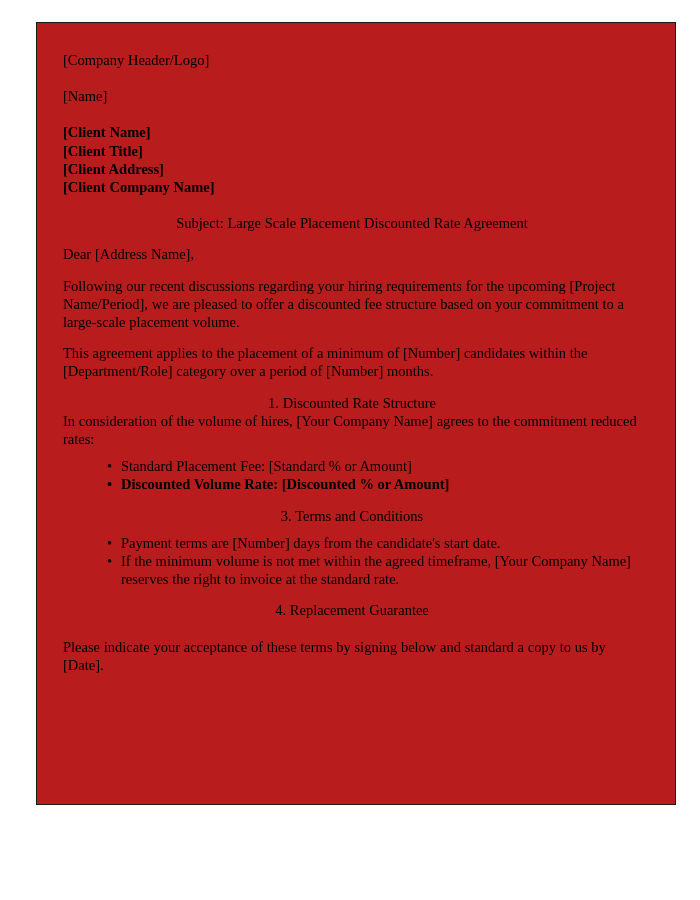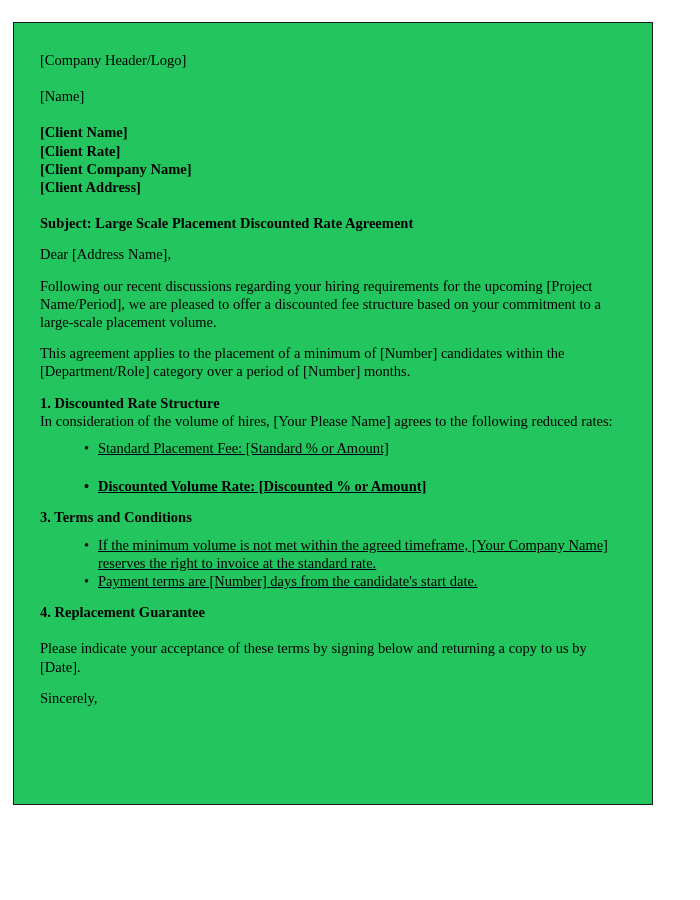--- a/index.html
+++ b/index.html
@@ -17,27 +17,27 @@
   }
   .page-canvas {
     position: relative;
     width: 700px;
     height: 900px;
     background: #ffffff;
   }
   
   .page-sheet {
     position: absolute;
-    left: 13px;
+    left: 36px;
     top: 22px;
     width: 640px;
     height: 783px;
     border: 1.5px solid #1a1a1a;
     box-sizing: border-box;
-    background: #22c55e;
+    background: #b91c1c;
     overflow: hidden;
   }
   .page-body {
     position: absolute;
     left: 0;
     top: 0;
     width: 100%;
     box-sizing: border-box;
     padding: 28px 34px 0 26px;
   }
@@ -46,53 +46,52 @@
   .doc-heading,
   .doc-subject {
     font-size: 14.5px;
     line-height: 18.2px;
     margin: 0;
     text-align: left;
     word-spacing: 0.1px;
   }
   .doc-subject,
   .doc-heading {
-    font-weight: bold;
+    font-weight: normal;
+    text-align: center;
   }
   
   .gap-lg { height: 18px; }
   .gap-md { height: 13px; }
   .gap-sm { height: 9px; }
 
   .addr-block .doc-line { line-height: 18.2px; font-weight: bold; }
 
   ul.doc-bullets {
     margin: 0;
     padding: 0 0 0 44px;
     list-style: none;
-    text-decoration: underline;
   }
   ul.doc-bullets li {
     position: relative;
     font-size: 14.5px;
     line-height: 18.2px;
     padding-left: 14px;
     margin: 0;
   }
   ul.doc-bullets li::before {
     content: "\2022";
     position: absolute;
     left: 0;
     top: 0;
     font-size: 14.5px;
     line-height: 18.2px;
   }
   ul.doc-bullets li.bold-item {
     font-weight: bold;
-    margin-top: 20px;
   }
   .clipped-line {
     font-size: 14.5px;
     line-height: 18.2px;
   }
 </style>
 </head>
 <body>
 
 <div class="page-canvas">
@@ -102,23 +101,23 @@
       <div class="doc-line">[Company Header/Logo]</div>
 
       <div class="gap-lg"></div>
 
       <div class="doc-line">[Name]</div>
 
       <div class="gap-lg"></div>
 
       <div class="addr-block">
         <div class="doc-line">[Client Name]</div>
-        <div class="doc-line">[Client Rate]</div>
+        <div class="doc-line">[Client Title]</div>
+        <div class="doc-line">[Client Address]</div>
         <div class="doc-line">[Client Company Name]</div>
-        <div class="doc-line">[Client Address]</div>
       </div>
 
       <div class="gap-lg"></div>
 
       <div class="doc-subject">Subject: Large Scale Placement Discounted Rate Agreement</div>
 
       <div class="gap-md"></div>
 
       <div class="doc-line">Dear [Address Name],</div>
 
@@ -126,55 +125,54 @@
 
       <div class="doc-para">Following our recent discussions regarding your hiring requirements for the upcoming [Project Name/Period], we are pleased to offer a discounted fee structure based on your commitment to a large-scale placement volume.</div>
 
       <div class="gap-md"></div>
 
       <div class="doc-para">This agreement applies to the placement of a minimum of [Number] candidates within the [Department/Role] category over a period of [Number] months.</div>
 
       <div class="gap-md"></div>
 
       <div class="doc-heading">1. Discounted Rate Structure</div>
-      <div class="doc-para">In consideration of the volume of hires, [Your Please Name] agrees to the following reduced rates:</div>
+      <div class="doc-para">In consideration of the volume of hires, [Your Company Name] agrees to the commitment reduced rates:</div>
 
       <div class="gap-sm"></div>
 
       <ul class="doc-bullets">
         <li>
           <span>Standard Placement Fee: [Standard % or Amount]</span>
         </li>
         <li class="bold-item">
           <span>Discounted Volume Rate: [Discounted % or Amount]</span>
         </li>
       </ul>
 
       <div class="gap-md"></div>
 
       <div class="doc-heading">3. Terms and Conditions</div>
 
       <div class="gap-sm"></div>
 
       <ul class="doc-bullets">
         <li>
-          <span>If the minimum volume is not met within the agreed timeframe, [Your Company Name] reserves the right to invoice at the standard rate.</span>
+          <span>Payment terms are [Number] days from the candidate's start date.</span>
         </li>
         <li>
-          <span>Payment terms are [Number] days from the candidate's start date.</span>
+          <span>If the minimum volume is not met within the agreed timeframe, [Your Company Name] reserves the right to invoice at the standard rate.</span>
         </li>
       </ul>
 
       <div class="gap-md"></div>
 
       <div class="doc-heading">4. Replacement Guarantee</div>
 
       <div class="gap-lg"></div>
 
-      <div class="doc-para">Please indicate your acceptance of these terms by signing below and returning a copy to us by [Date].</div>
+      <div class="doc-para">Please indicate your acceptance of these terms by signing below and standard a copy to us by [Date].</div>
 
       <div class="gap-md"></div>
 
-      <div class="clipped-line">Sincerely,</div>
 
     </div>
   </div>
 </div>
 
 </body></html>

